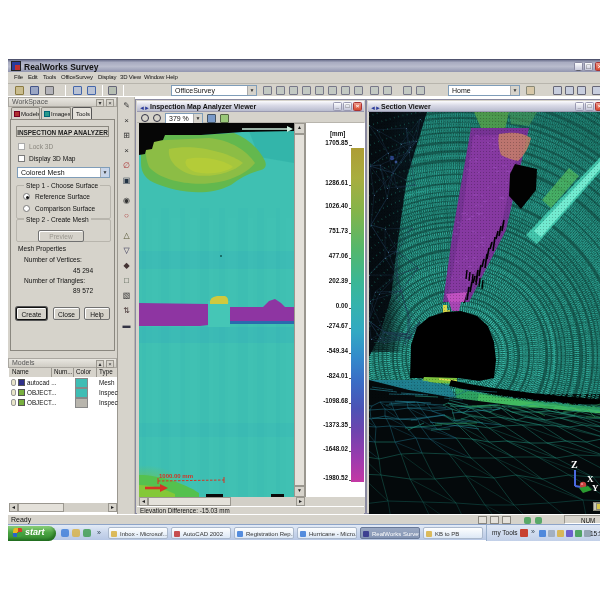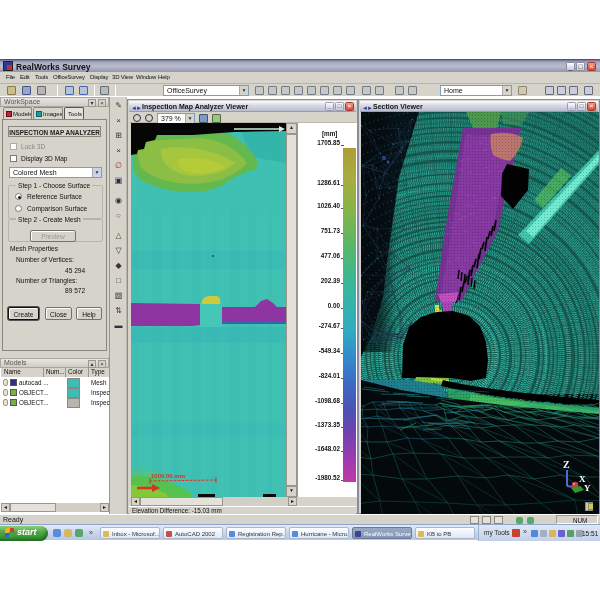--- a/index.html
+++ b/index.html
@@ -1,16 +1,16 @@
 <!DOCTYPE html>
 <html><head><meta charset="utf-8"><style>
 *{margin:0;padding:0;box-sizing:border-box;}
 html,body{width:600px;height:600px;background:#fff;font-family:"Liberation Sans",sans-serif;overflow:hidden;}
 .abs{position:absolute;}
-#shot{position:absolute;left:0;top:0;width:588px;height:600px;}
+#shot{position:absolute;left:8px;top:0;width:588px;height:600px;}
 
 #titlebar{left:0;top:59px;width:600px;height:13px;
  background:linear-gradient(to bottom,#6f7490 0,#a9acc1 20%,#b9bccd 55%,#9195af 100%);
  border-top:1px solid #50546e;}
 #titlebar .txt{position:absolute;left:16px;top:1.5px;font-size:8.5px;font-weight:bold;color:#111;letter-spacing:0;}
 #appicon{position:absolute;left:3px;top:1px;width:10px;height:10px;background:#2a3a9a;border:1px solid #222;}
 #appicon i{position:absolute;right:0;bottom:0;width:5px;height:5px;background:#c03030;}
 .capbtn{position:absolute;top:1.5px;width:9px;height:9px;border:1px solid #8a8aa2;border-radius:1.5px;
  background:linear-gradient(to bottom,#fdfdfe,#c8cadc);font-size:7px;line-height:7px;text-align:center;color:#333;}
 .capbtn.close{background:linear-gradient(to bottom,#ef9a8a,#d6492f);color:#fff;border-color:#a33;}

